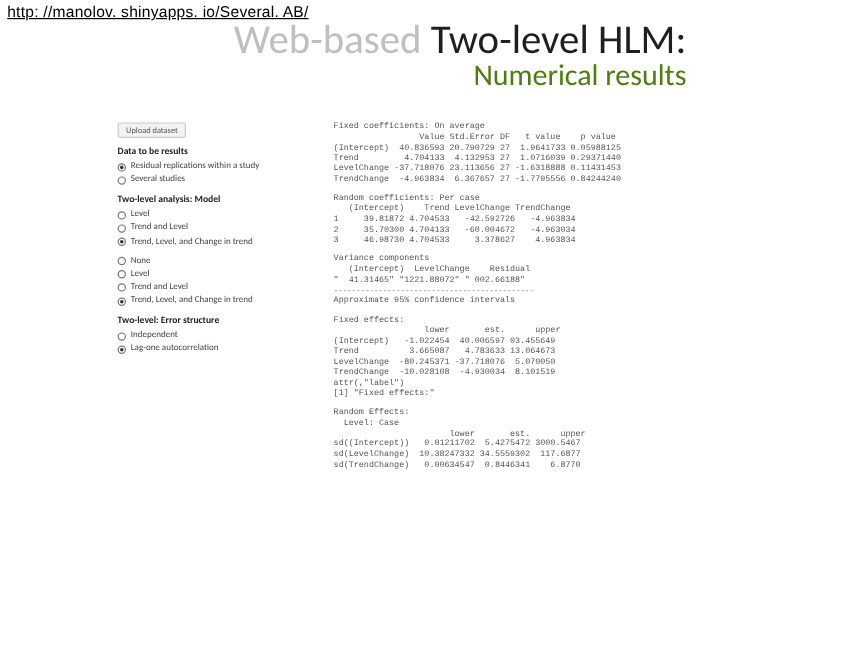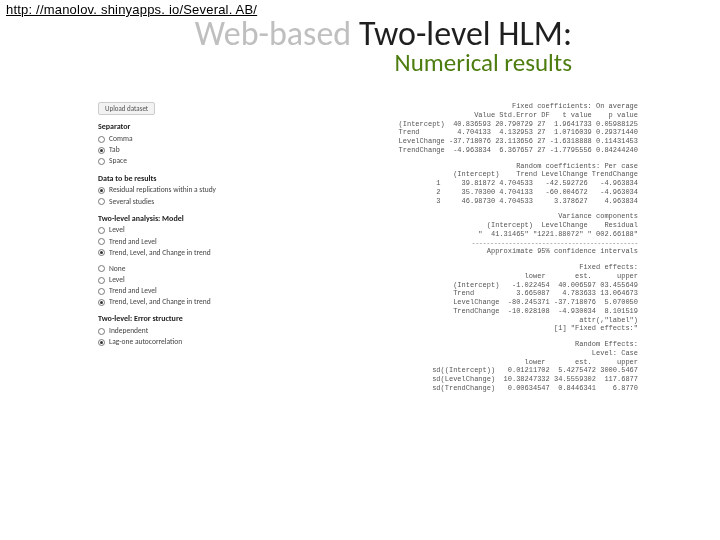--- a/index.html
+++ b/index.html
@@ -96,21 +96,20 @@
   .output {
     position: absolute;
     top: 0;
     left: 196px;
     width: 360px;
     font-family: "Courier New", monospace;
     font-size: 7px;
     color: #555;
     line-height: 1.25;
     white-space: pre;
-    text-align: right;
   }
   .dashline {
     letter-spacing: -0.5px;
     color: #888;
   }
   .sect-gap { height: 7px; }
 </style>
 </head>
 <body>
 
@@ -121,35 +120,20 @@
     <span class="t1-faint">Web-based</span><span class="t1-dark"> Two-level HLM:</span>
   </div>
   <div class="title-line2">Numerical results</div>
 </div>
 
 <div class="panel">
 
   <div class="sidebar">
     <span class="upload-btn">Upload dataset</span>
     <div id="groups-mount">
-        <div class="grp">
-          <div class="grp-title">Separator</div>
-          <div class="opt">
-            <span class="radio"></span>
-            <span>Comma</span>
-          </div>
-          <div class="opt">
-            <span class="radio sel"></span>
-            <span>Tab</span>
-          </div>
-          <div class="opt">
-            <span class="radio"></span>
-            <span>Space</span>
-          </div>
-        </div>
         <div class="grp">
           <div class="grp-title">Data to be results</div>
           <div class="opt">
             <span class="radio sel"></span>
             <span>Residual replications within a study</span>
           </div>
           <div class="opt">
             <span class="radio"></span>
             <span>Several studies</span>
           </div>

